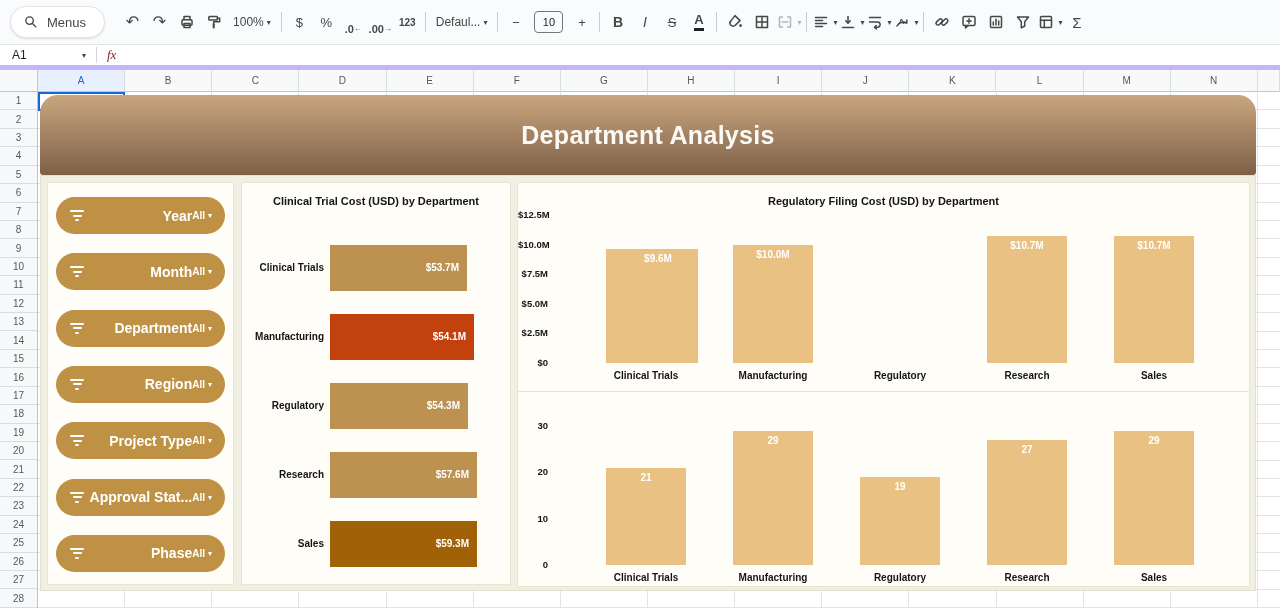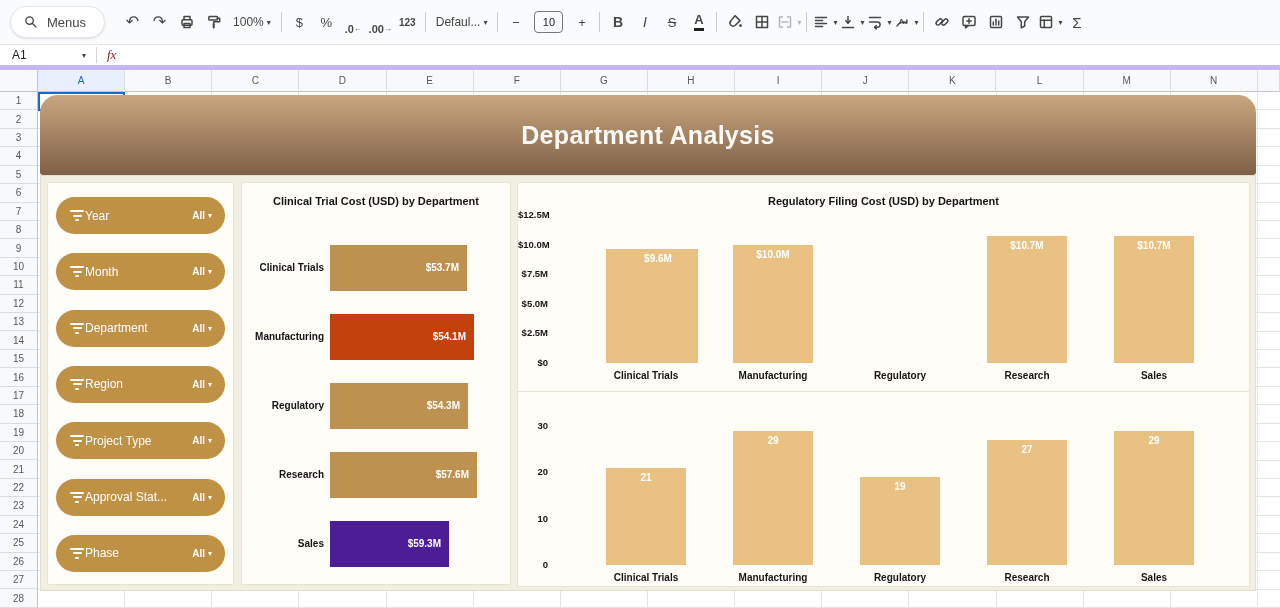--- a/index.html
+++ b/index.html
@@ -65,21 +65,21 @@
   .dashboard{position:absolute;left:2px;top:83px;width:1216px;height:416px;background:#f1efe2;
     border:1px solid #e2dfca;box-sizing:border-box;}
   .panel{position:absolute;background:#fffdf8;border:1px solid #e7e4d2;box-sizing:border-box;border-radius:2px;}
   #filter-panel{left:6px;top:6px;width:187px;height:403px;display:flex;flex-direction:column;
     justify-content:space-between;padding:14px 8px 12px 8px;box-sizing:border-box;}
   .filter-pill{height:37px;border-radius:19px;display:flex;align-items:center;padding:0 13px;
     color:#fff;cursor:pointer;flex:none;}
   .filter-icon{width:16px;display:flex;flex-direction:column;align-items:center;gap:2.5px;flex:none;}
   .fb{display:block;height:2px;background:#fff;border-radius:1px;}
   .fb1{width:14px}.fb2{width:9px}.fb3{width:4px}
-  .filter-label{flex:1;text-align:left;font-size:12px;font-weight:400;}
+  .filter-label{flex:1;text-align:right;font-size:14px;font-weight:700;}
   .filter-value{font-size:10px;font-weight:700;display:flex;align-items:center;gap:3px;}
   .filter-caret{font-size:8px;}
 
   .chart-title{text-align:center;font-size:11px;font-weight:700;color:#141414;margin-top:12px;}
   #hbar-panel{left:200px;top:6px;width:270px;height:403px;}
   #hbar-rows{position:absolute;left:0;top:50px;width:100%;}
   .hbar-row{height:69px;display:flex;align-items:center;}
   .hbar-cat{width:82px;flex:none;text-align:right;font-size:10px;font-weight:700;color:#141414;padding-right:6px;}
   .hbar-bar{height:46px;display:flex;align-items:center;justify-content:flex-end;}
   .hbar-val{color:#fff;font-size:10px;font-weight:700;padding-right:8px;}
@@ -427,21 +427,21 @@
               </div>
             </div>
             <div class="hbar-row">
               <div class="hbar-cat">Research</div>
               <div class="hbar-bar" style="width: 147px; background: rgb(189, 145, 80);">
                 <span class="hbar-val">$57.6M</span>
               </div>
             </div>
             <div class="hbar-row">
               <div class="hbar-cat">Sales</div>
-              <div class="hbar-bar" style="width: 119px; background: #4c1d95;">
+              <div class="hbar-bar" style="width: 147px; background: #a16207;">
                 <span class="hbar-val">$59.3M</span>
               </div>
             </div>
           </div>
       </div>
 
       <div class="panel colchart" id="topcol">
         <div class="chart-title">Regulatory Filing Cost (USD) by Department</div>
         <div class="plot">
             <div class="ytick" style="top: 174px;">$0</div>

